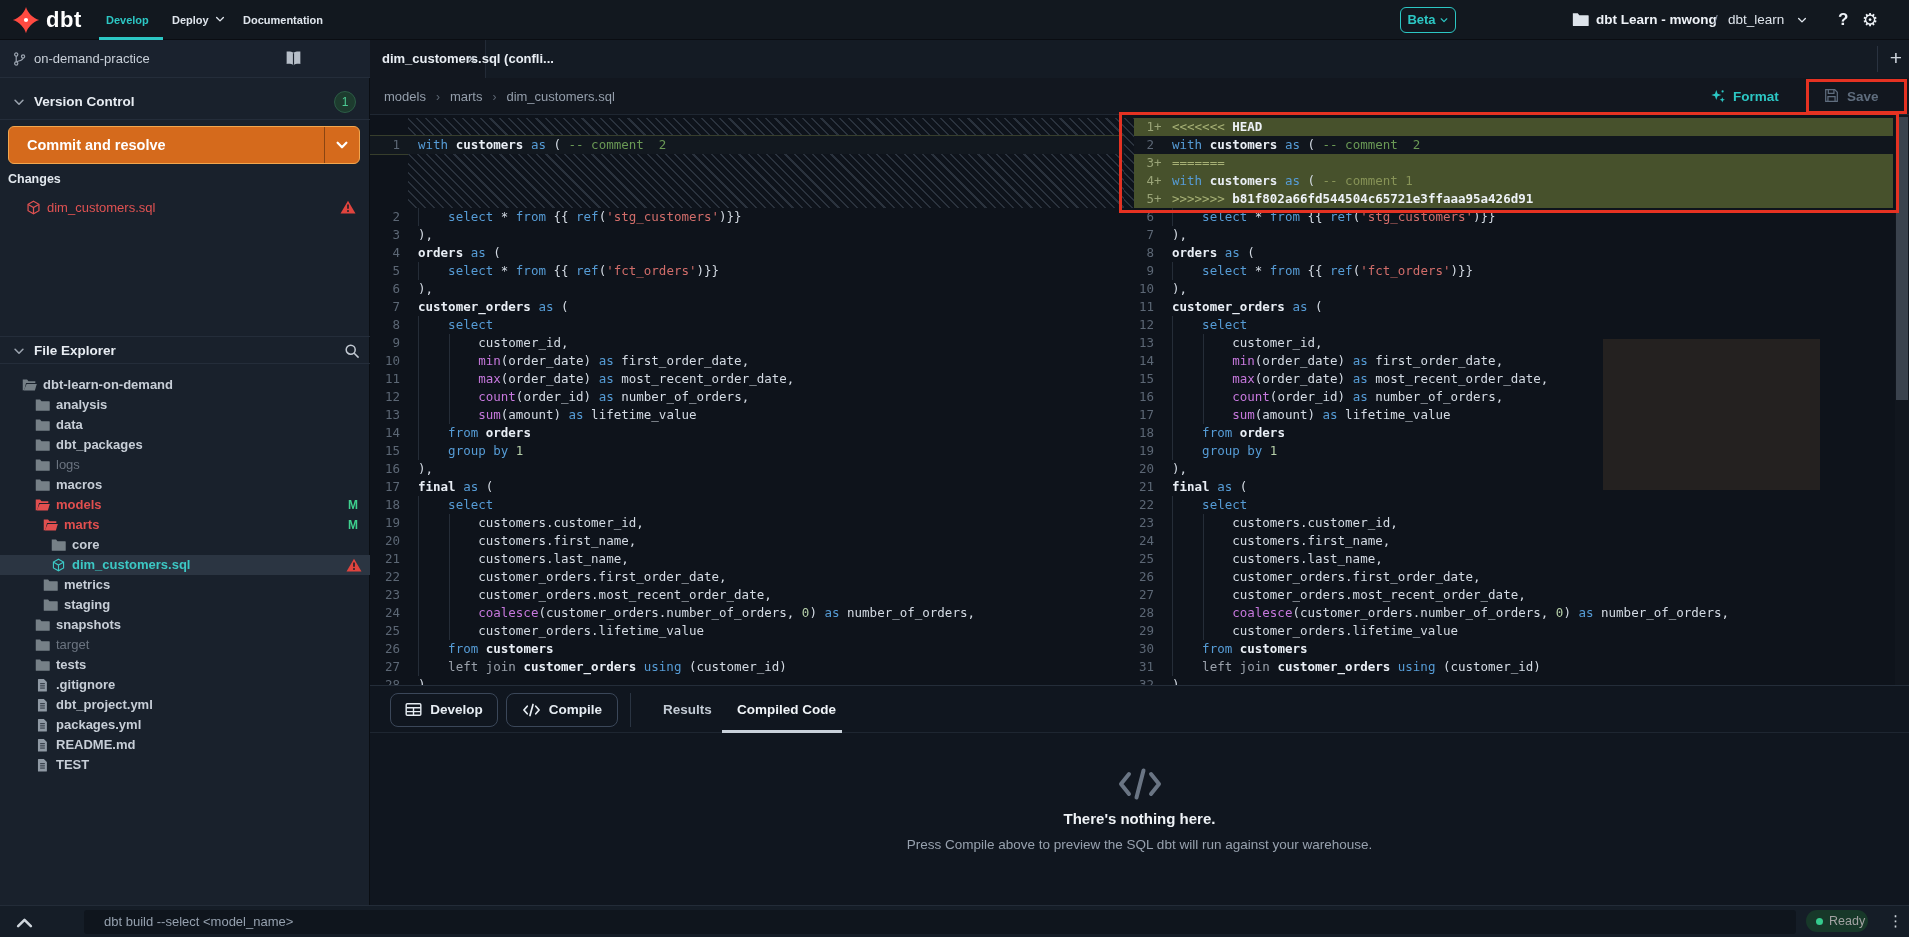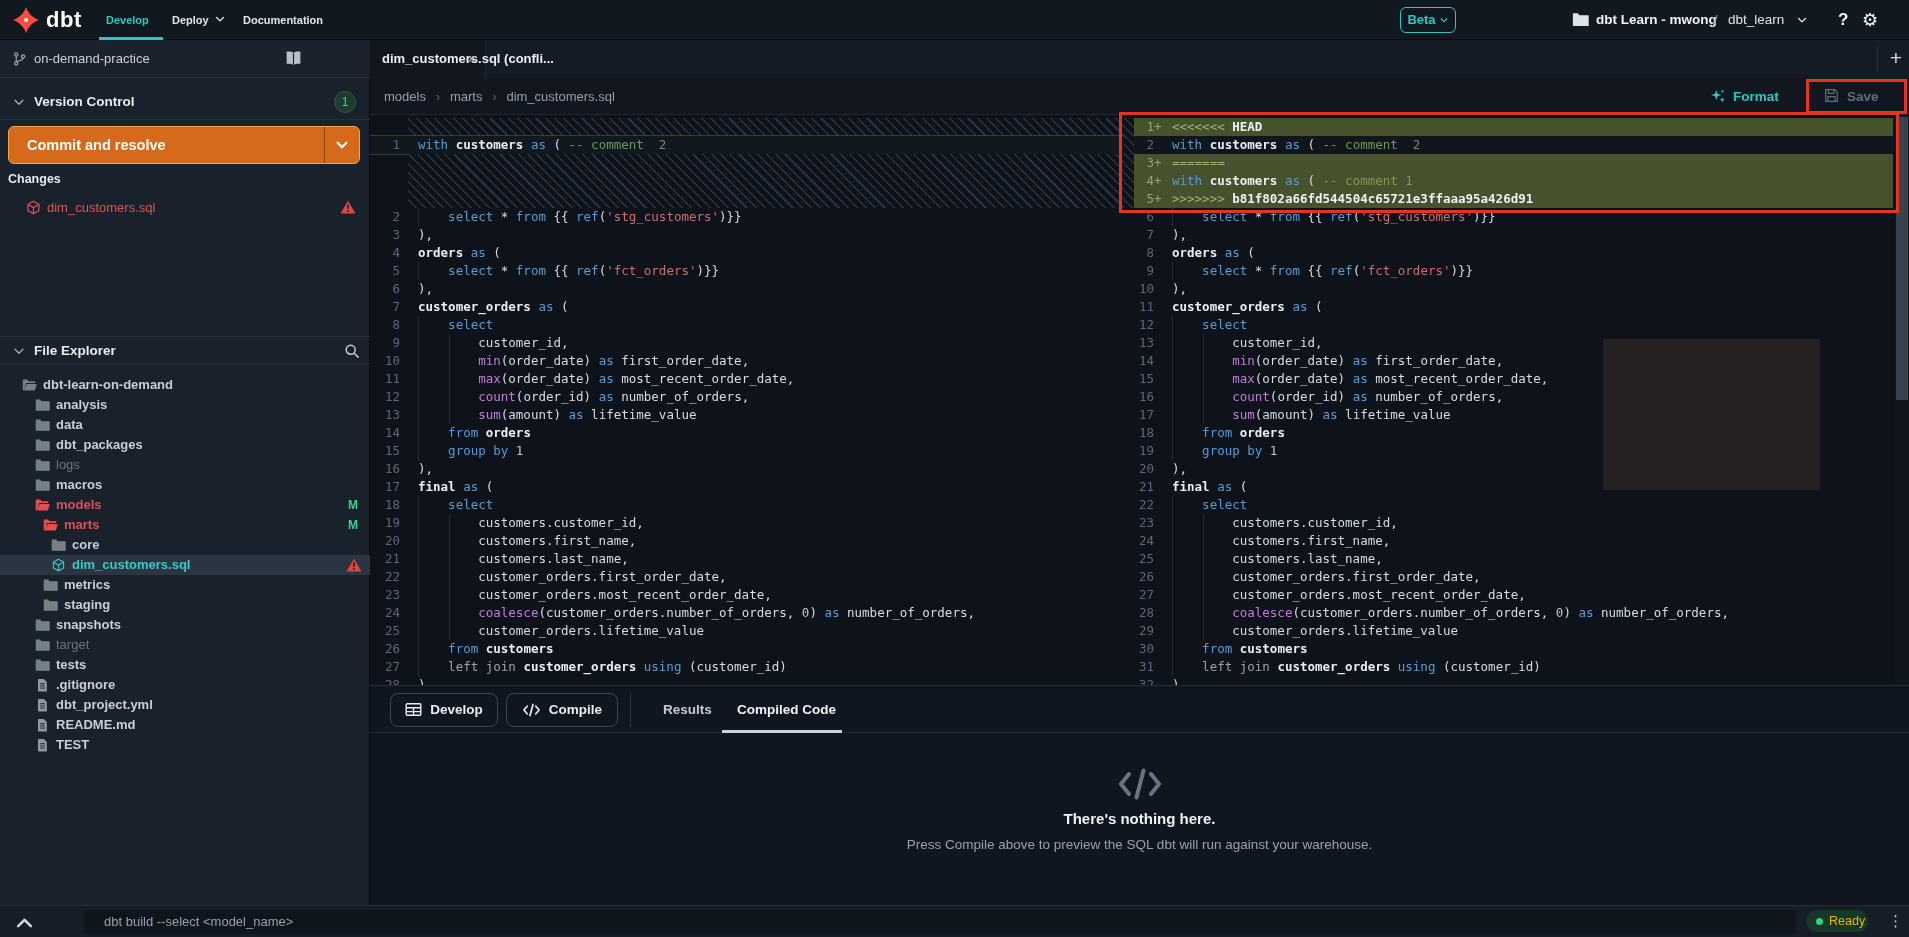--- a/index.html
+++ b/index.html
@@ -131,21 +131,21 @@
   .empty-icon { position:absolute; left:747px; top:80px; width:46px; height:36px; }
   .empty-title { position:absolute; left:0; top:124px; width:1539px; text-align:center; font-size:15px; font-weight:bold; color:#eef2f6; }
   .empty-sub { position:absolute; left:0; top:151px; width:1539px; text-align:center; font-size:13.5px; color:#97a1ae; }
 
   
   .cmdbar { position:absolute; left:0; top:905px; width:1909px; height:32px; background:#151d27; border-top:1px solid #232c38; }
   .cmd-chev { position:absolute; left:16px; top:10px; width:17px; height:13px; color:#cfd6dd; cursor:pointer; }
   .cmd-input { position:absolute; left:84px; top:4px; width:1712px; height:24px; background:#0f151d; border-radius:3px; line-height:24px; font-size:13px; color:#95a0ae; padding-left:20px; cursor:text; }
   .ready-pill { position:absolute; left:1806px; top:4px; width:62px; height:22px; background:#173829; border-radius:11px; cursor:pointer; }
   .ready-dot { position:absolute; left:10px; top:7.5px; width:7px; height:7px; border-radius:50%; background:#35cb8d; }
-  .ready-label { position:absolute; left:23px; top:0; height:22px; line-height:22px; font-size:12.5px; color:#eab308; }
+  .ready-label { position:absolute; left:23px; top:0; height:22px; line-height:22px; font-size:12.5px; color:#a3a3a3; }
   .cmd-kebab { position:absolute; left:1888px; top:0; height:32px; line-height:30px; font-size:15px; color:#cfd6dd; cursor:pointer; }
   svg { display:block; width:100%; height:100%; }
 </style>
 </head>
 <body>
 
 <div class="app">
 
   <div class="nav">
     <span class="logo-icon">
@@ -392,20 +392,29 @@
           <span class="tree-name" style="left: 56px;">.gitignore</span>
         </div>
         <div class="tree-row">
           <span class="tree-icon file-ic" style="left: 35px;">
             <svg viewBox="0 0 14 16" fill="currentColor">
               <path d="M2.5 1h6L12 4.5v10.3a.7.7 0 01-.7.7H2.5a.7.7 0 01-.7-.7V1.7a.7.7 0 01.7-.7z"></path>
               <path d="M4.3 6.5h5.4M4.3 9h5.4M4.3 11.5h5.4" stroke="#19212c" stroke-width="1"></path>
             </svg>
           </span>
           <span class="tree-name" style="left: 56px;">dbt_project.yml</span>
+        </div>
+        <div class="tree-row">
+          <span class="tree-icon file-ic" style="left: 35px;">
+            <svg viewBox="0 0 14 16" fill="currentColor">
+              <path d="M2.5 1h6L12 4.5v10.3a.7.7 0 01-.7.7H2.5a.7.7 0 01-.7-.7V1.7a.7.7 0 01.7-.7z"></path>
+              <path d="M4.3 6.5h5.4M4.3 9h5.4M4.3 11.5h5.4" stroke="#19212c" stroke-width="1"></path>
+            </svg>
+          </span>
+          <span class="tree-name" style="left: 56px;">packages.yml</span>
         </div>
         <div class="tree-row">
           <span class="tree-icon file-ic" style="left: 35px;">
             <svg viewBox="0 0 14 16" fill="currentColor">
               <path d="M2.5 1h6L12 4.5v10.3a.7.7 0 01-.7.7H2.5a.7.7 0 01-.7-.7V1.7a.7.7 0 01.7-.7z"></path>
               <path d="M4.3 6.5h5.4M4.3 9h5.4M4.3 11.5h5.4" stroke="#19212c" stroke-width="1"></path>
             </svg>
           </span>
           <span class="tree-name" style="left: 56px;">README.md</span>
         </div>

